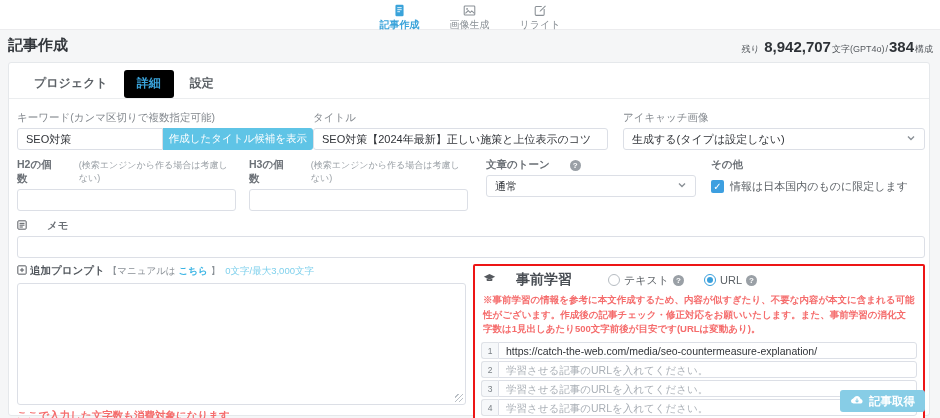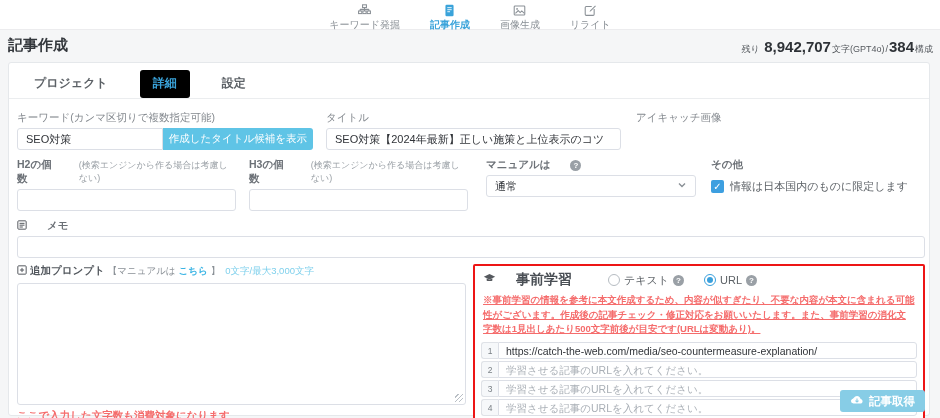--- a/index.html
+++ b/index.html
@@ -19,27 +19,27 @@
   .nav-item.active { color:#3aa3da; font-weight:bold; }
   .nav-item svg { display:block; }
   
   .page-title { position:absolute; left:8px; top:36px; font-size:15px; font-weight:bold; color:#33373c; }
   .remaining { position:absolute; right:7px; top:38px; display:flex; align-items:baseline; gap:1px;
     font-size:9px; color:#55595e; }
   .remaining b { font-size:15px; color:#2e3237; }
   
   .card { position:absolute; left:8px; top:62px; width:922px; height:354px;
     background:#fff; border:1px solid #e5e8eb; border-radius:3px; }
-  .tabs { display:flex; gap:19px; padding:7px 0 0 12px; border-bottom:1px solid #ebedef;font-family:Liberation Serif, serif; }
+  .tabs { display:flex; gap:3px; padding:7px 0 0 12px; border-bottom:1px solid #ebedef;font-family:Liberation Serif, serif; }
   .tab { padding:5px 13px 6px; font-size:12px; font-weight:bold; color:#5c6166; cursor:pointer; }
   .tab.active { color:#3aa3da; background:#000000; border-radius:3px; }
   .form { position:relative; padding:6px 4px 0 8px; }
   .row { display:flex; align-items:flex-start; }
   .r1 { margin-top:6px; } .r2 { margin-top:8px; } .r3 { margin-top:8px; } .r4 { margin-top:6px; }
-  .c-keyword { width:296px; margin-right:13px; }
+  .c-keyword { width:296px; }
   .c-title   { width:295px; margin-right:15px; }
   .c-eyecatch{ flex:1; }
   .c-h2 { width:219px; margin-right:13px; }
   .c-h3 { width:219px; margin-right:18px; }
   .c-tone { width:210px; margin-right:15px; }
   .c-other { flex:1; }
   .c-tag { width:454px; margin-right:15px; }
   .c-memo { flex:1; }
   .c-prompt { width:449px; margin-right:7px; }
   .lbl { font-size:10.5px; color:#83888e; margin-bottom:3px; }
@@ -84,21 +84,21 @@
     cursor:pointer; margin-right:20px; }
   .rdo { width:12px; height:12px; border:1px solid #b6bcc2; border-radius:50%;
     background:#fff; position:relative; flex:none; }
   .rdo.sel { border-color:#3aa0dc; }
   .rdo.sel::after { content:""; position:absolute; left:2px; top:2px; width:6px;
     height:6px; border-radius:50%; background:#3aa0dc; }
   .qb { width:11px; height:11px; border-radius:50%; background:#9aa0a6; color:#fff;
     font-size:8px; font-weight:bold; display:inline-flex; align-items:center;
     justify-content:center; flex:none; }
   .pt-warning { font-size:9.5px; line-height:1.55; color:#f56c6c; font-weight:bold;
-    padding:0 2px;text-decoration:underline; }
+    padding:0 2px; }
   .pt-rows { margin-top:5px; display:flex; flex-direction:column; gap:2px; }
   .pt-row { display:flex; height:17px; }
   .pt-num { width:17px; background:#f6f8fa; border:1px solid #dfe2e7; border-right:none;
     border-radius:3px 0 0 3px; font-size:8.5px; color:#7a8086; display:flex;
     align-items:center; justify-content:center; flex:none; }
   .pt-inp { flex:1; border:1px solid #dcdfe6; border-radius:0 3px 3px 0;
     font-size:10.5px; color:#303338; padding:0 7px; min-width:0;
     font-family:"Liberation Sans", sans-serif; }
   .pt-inp::placeholder { color:#a9afb6; }
   
@@ -106,32 +106,20 @@
     border:none; border-radius:3px; color:#fff; font-size:11.5px; font-weight:bold;
     display:flex; align-items:center; gap:5px; padding:0 10px; cursor:pointer;
     font-family:Liberation Sans, sans-serif; }
 </style>
 </head>
 <body>
 
 <div class="page">
 
   <div class="topnav">
-    <div class="nav-item">
-      <span>
-        <svg width="13" height="13" viewBox="0 0 16 16" fill="none" stroke="#8a9096" stroke-width="1.3">
-          <rect x="5.6" y="1" width="4.8" height="3.4"></rect>
-            <path d="M8 4.4v2.2M2.6 6.6h10.8M2.6 6.6v2M13.4 6.6v2M8 6.6v2"></path>
-          <rect x="0.7" y="8.6" width="4" height="3.2"></rect>
-            <rect x="6" y="8.6" width="4" height="3.2"></rect>
-            <rect x="11.3" y="8.6" width="4" height="3.2"></rect>
-        </svg>
-      </span>
-      <span>キーワード発掘</span>
-    </div>
     <div class="nav-item active">
       <span>
         <svg width="13" height="13" viewBox="0 0 16 16">
           <rect x="3" y="1" width="10" height="14" rx="1.5" fill="#3aa3da"></rect>
           <path d="M5.3 4.5h5.4M5.3 7h5.4M5.3 9.5h3.4" stroke="#fff" stroke-width="1.1"></path>
         </svg>
       </span>
       <span>記事作成</span>
     </div>
     <div class="nav-item">
@@ -181,41 +169,49 @@
             <input class="inp" value="SEO対策" style="">
             <button class="btn-candidates">作成したタイトル候補を表示</button>
           </div>
         </div>
         <div class="c-title">
           <div class="lbl">タイトル</div>
           <input class="inp" value="SEO対策【2024年最新】正しい施策と上位表示のコツ" style="">
         </div>
         <div class="c-eyecatch">
           <div class="lbl">アイキャッチ画像</div>
+          <div class="select">
+            <span>生成する(タイプは設定しない)</span>
+            <span>
+              <svg width="10" height="10" viewBox="0 0 10 10" fill="none" stroke="#8a9096" stroke-width="1.4">
+                  <path d="M2 3.5l3 3 3-3"></path>
+                </svg>
+            </span>
+          </div>
         </div>
       </div>
 
       <div class="row r2">
         <div class="c-h2">
           <div class="lbl-b">
               <span>H2の個数</span>
               <span class="note">(検索エンジンから作る場合は考慮しない)</span>
             </div>
           <input class="inp" style="">
         </div>
         <div class="c-h3">
           <div class="lbl-b">
               <span>H3の個数</span>
               <span class="note">(検索エンジンから作る場合は考慮しない)</span>
             </div>
           <input class="inp" style="">
         </div>
         <div class="c-tone">
           <div class="lbl-b">
-              <span>マニュアルは</span>
+              <span>文章のトーン</span>
               <span class="qb">?</span>
             </div>
           <div class="select">
             <span>通常</span>
             <span>
               <svg width="10" height="10" viewBox="0 0 10 10" fill="none" stroke="#8a9096" stroke-width="1.4">
                   <path d="M2 3.5l3 3 3-3"></path>
                 </svg>
             </span>
           </div>

